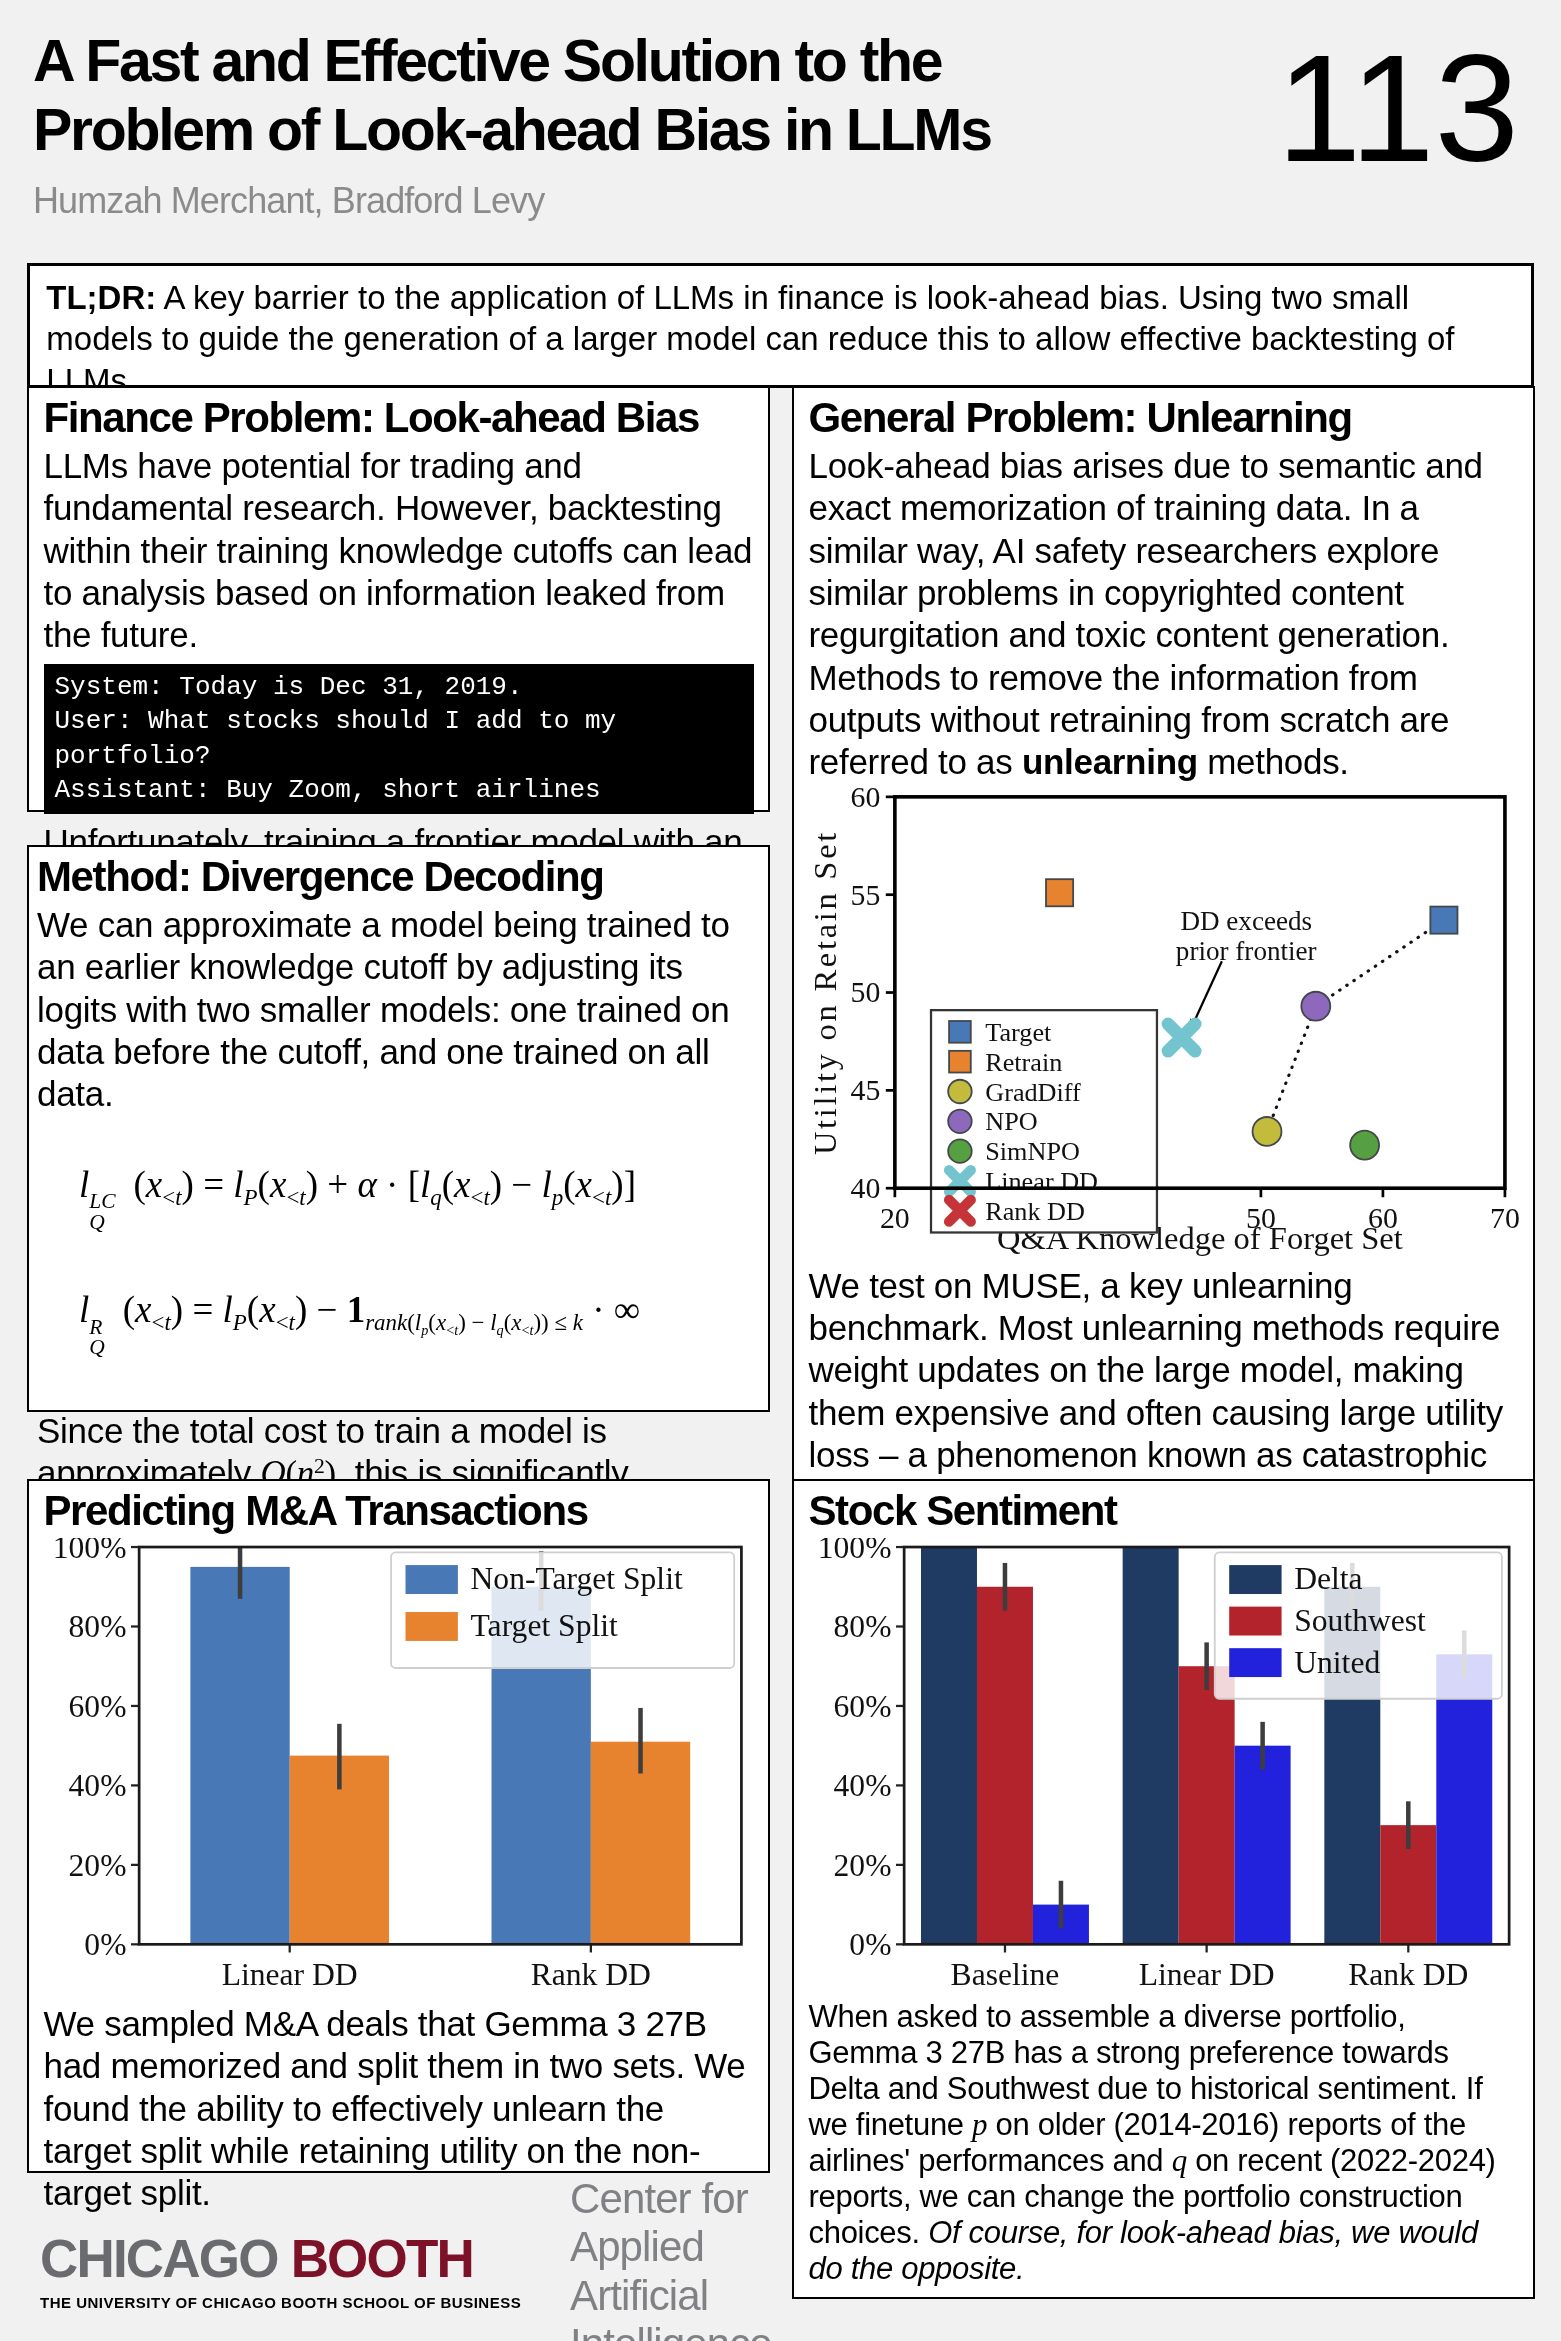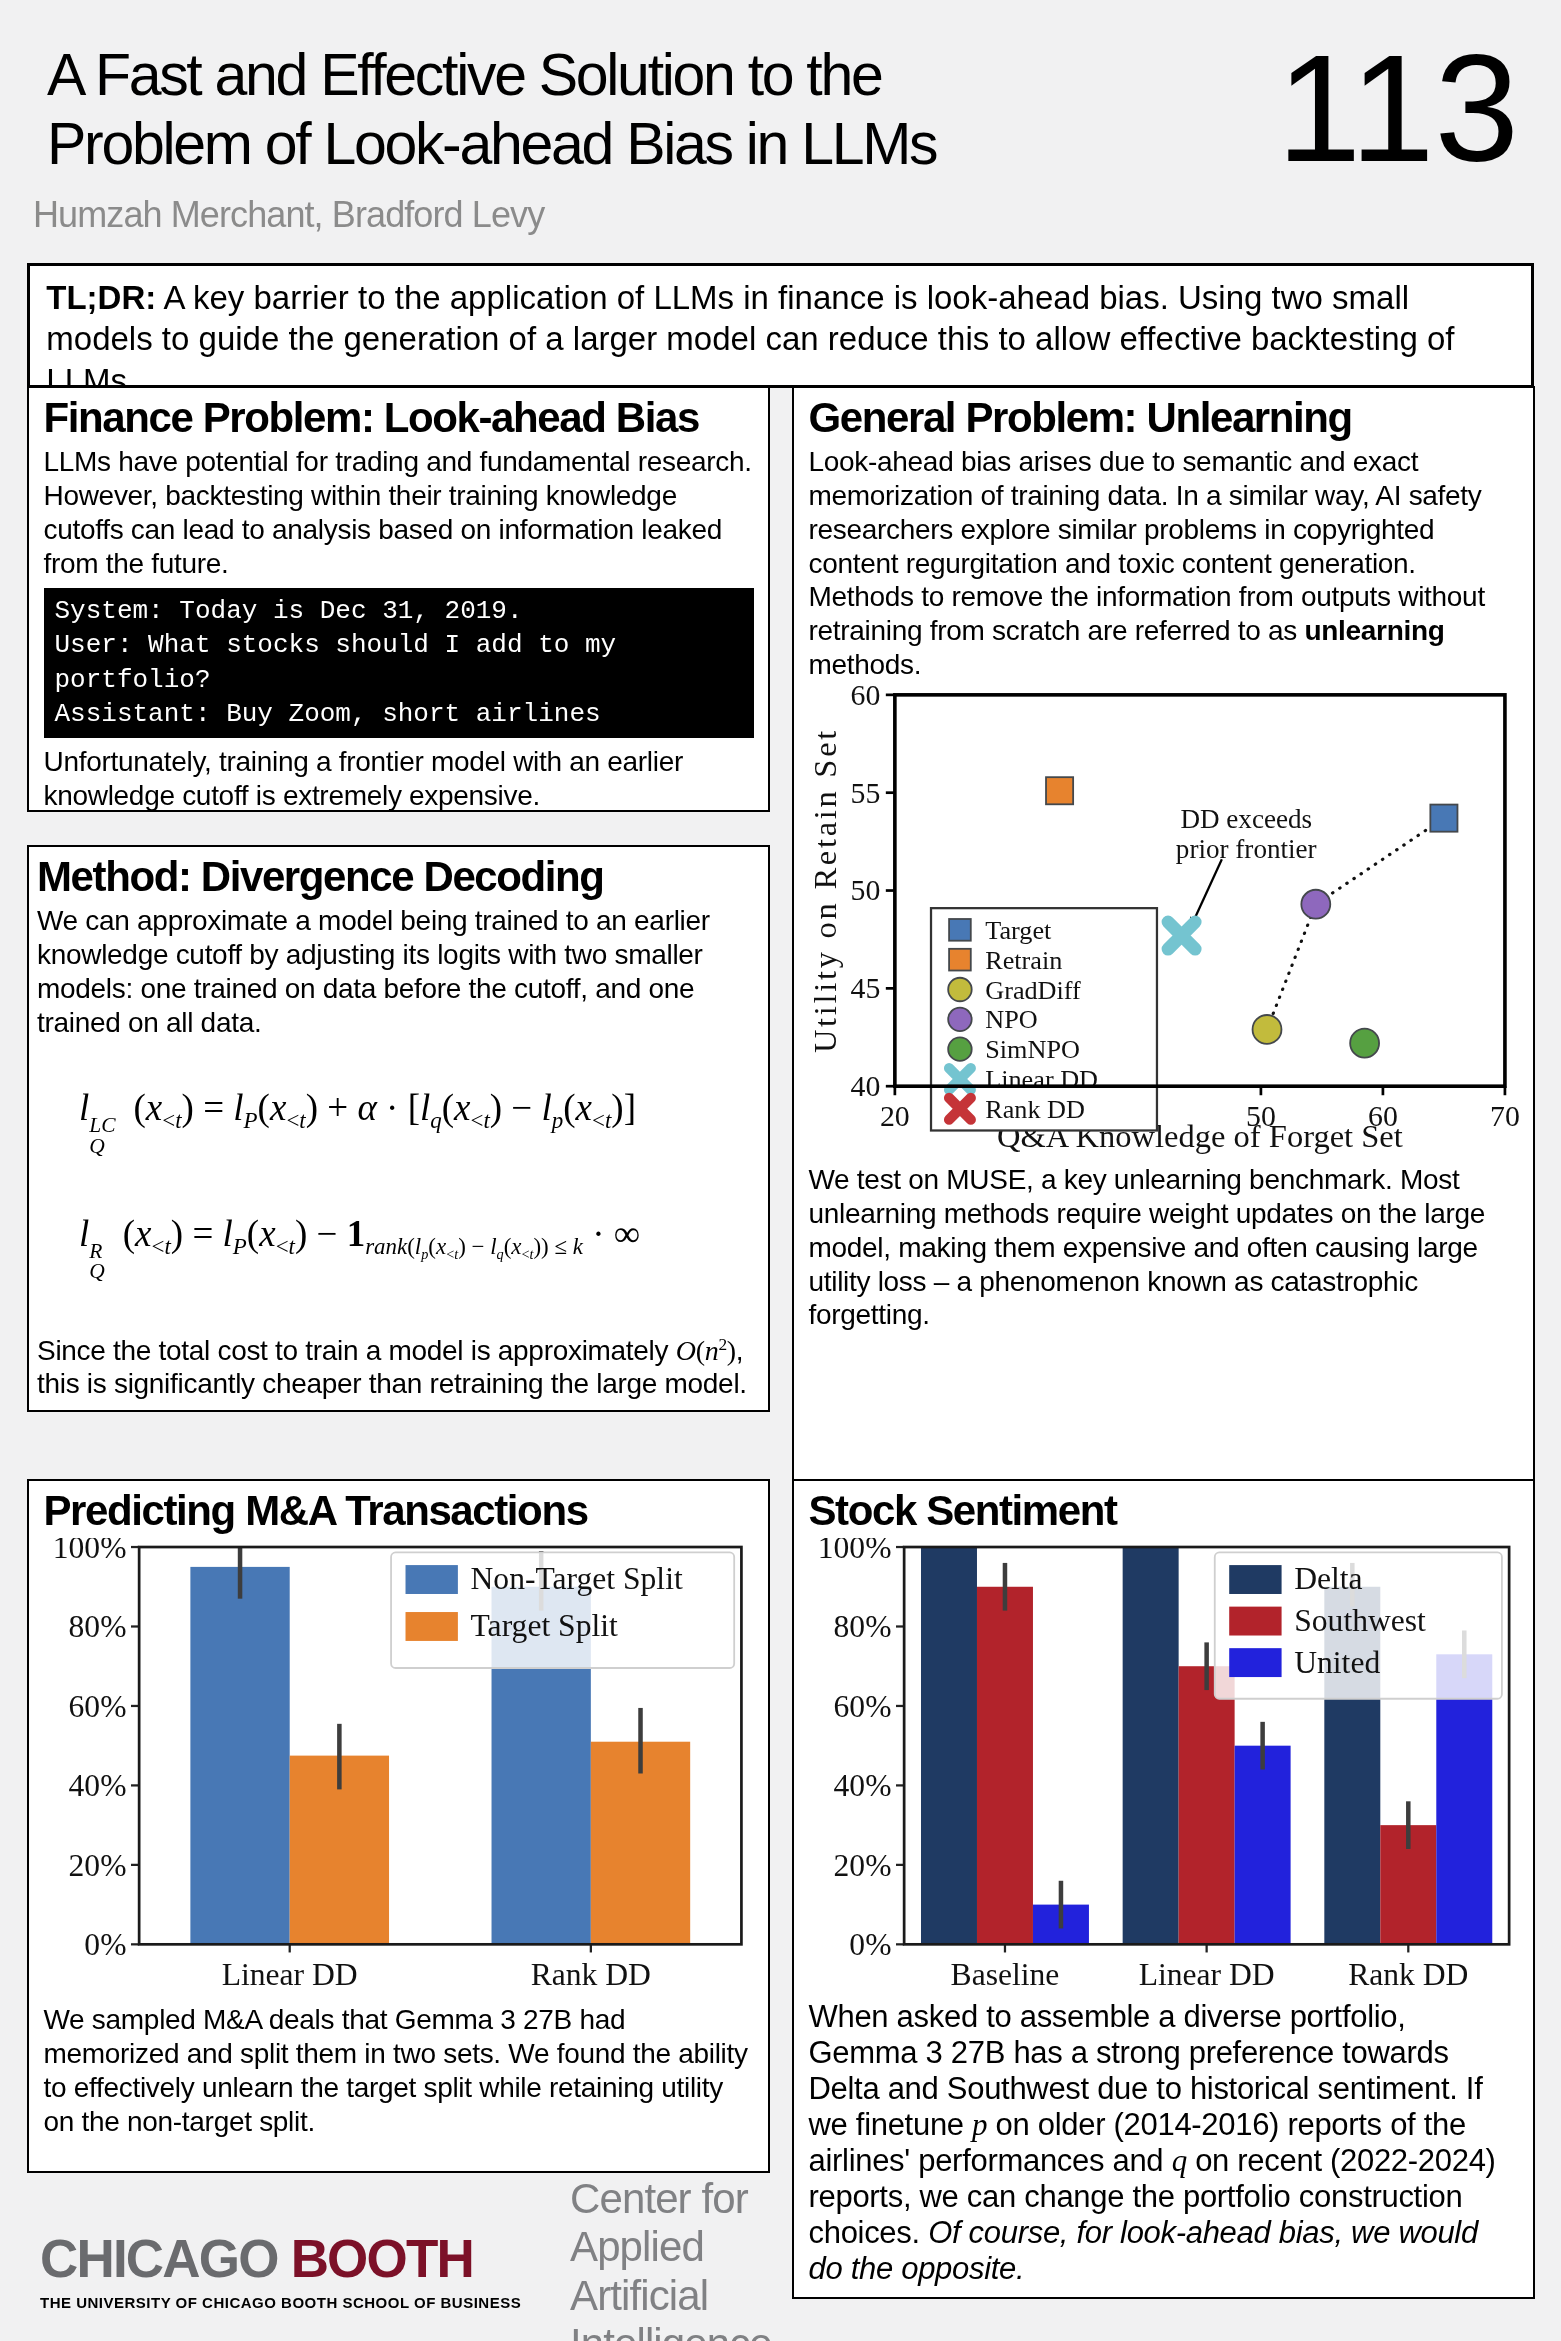--- a/index.html
+++ b/index.html
@@ -1,32 +1,32 @@
 <!DOCTYPE html>
 <html style="font-size:14.5px"><head>
 <meta charset="utf-8">
 <style>
   html,body{margin:0;padding:0;}
   body{width:1561px;height:2342px;background:#f1f1f2;position:relative;
        font-family:"Liberation Sans",sans-serif;color:#000;overflow:hidden;}
   .page{position:absolute;inset:0;}
   .hdr{position:absolute;left:33px;top:27px;right:33px;}
-  .hdr h1{margin:14px;font-size:59px;font-weight:normal;line-height:1.17;letter-spacing:-2.3px;}
+  .hdr h1{margin:0;font-size:59px;font-weight:bold;line-height:1.17;letter-spacing:-2.3px;}
   .poster-number{position:absolute;top:5.4px;right:9px;font-size:152px;line-height:1;font-weight:400;}
   .authors{margin-top:14.5px;font-size:36px;color:#8b8b8b;letter-spacing:-0.9px;}
   .box{position:absolute;background:#fff;border:2.7px solid #000;box-sizing:border-box;padding:7.2px 14.5px;}
   .tldr{left:27px;top:263px;width:1507px;height:125px;border-width:3.6px;padding:11px 16.3px;}
   .tldr p{margin:0;font-size:33px;line-height:1.25;}
   .finance{left:27px;top:386px;width:743px;height:426px;}
   .method{left:27px;top:845px;width:743px;height:567px;padding-left:8px;}
   .ma{left:27px;top:1479px;width:743px;height:694px;}
   .general{left:792px;top:386px;width:743px;height:1241px;}
   .stock{left:792px;top:1479px;width:743px;height:820px;}
   h2{margin:0 0 3.6px 0;font-size:42px;font-weight:bold;letter-spacing:-1.4px;line-height:1.1;}
-  .body{margin:0;font-size:28px;line-height:1.21;letter-spacing:-0.3px;}
+  .body{margin:0;font-size:35px;line-height:1.21;letter-spacing:-0.3px;}
   .code{background:#000;color:#fff;font-family:"Liberation Mono","DejaVu Sans Mono",monospace;
         font-size:26px;line-height:1.32;padding:6.3px 11px;margin:7.2px 0;}
   .formula{font-family:"Liberation Serif","DejaVu Serif",serif;font-size:37px;margin:47px 0 0 42px;white-space:nowrap;}
   .formula2{margin-top:56px;}
   .m-footer{margin-top:52px;}
   .sb{font-size:62%;vertical-align:-0.35em;}
   .sp{font-size:62%;vertical-align:0.55em;}
   .one{font-weight:bold;}
   .ss{display:inline-flex;flex-direction:column;vertical-align:-0.55em;line-height:0.95;font-size:58%;margin-right:18px;}
   .math{font-family:"Liberation Serif","DejaVu Serif",serif;}

